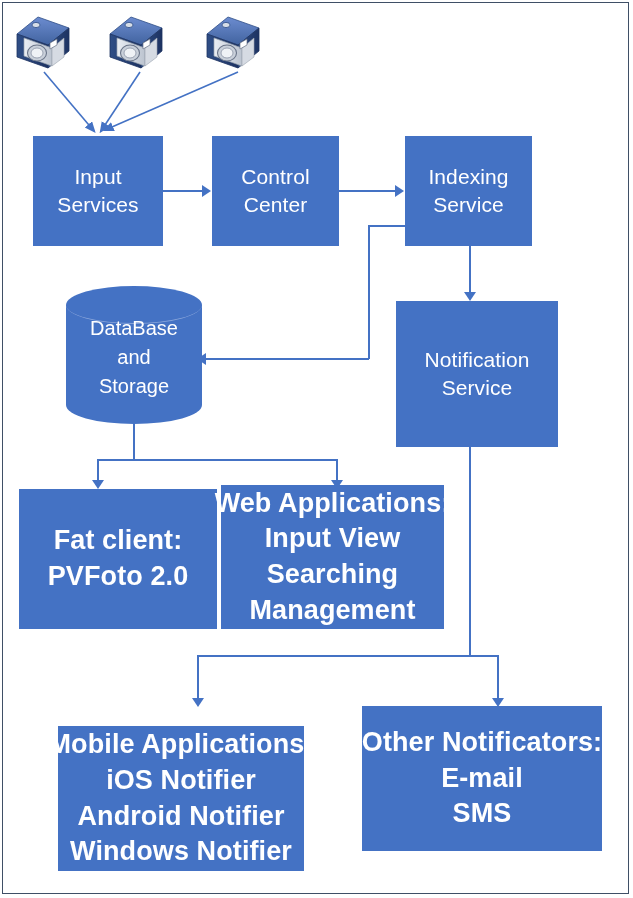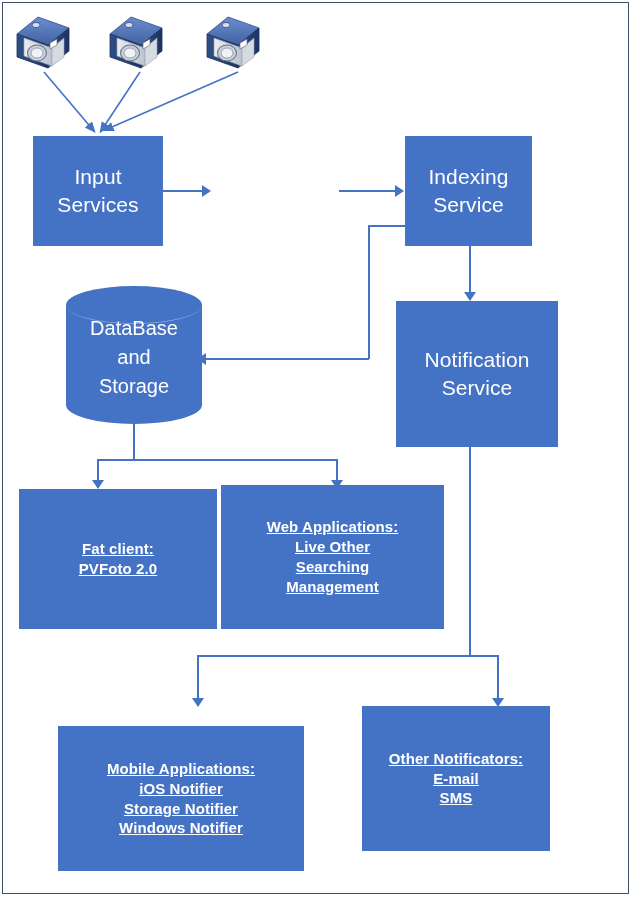--- a/index.html
+++ b/index.html
@@ -33,21 +33,21 @@
     flex-direction: column;
     align-items: center;
     justify-content: center;
     text-align: center;
     line-height: 1.32;
     box-sizing: border-box;
     letter-spacing: 0.1px;
   }
   .node .line { display: block; white-space: pre; }
   .node.sz-lg { font-size: 21px; }
-  .node.sz-md { font-size: 15px; text-decoration: underline; }
+  .node.sz-md { font-size: 27px; }
   .node.sz-bold { font-weight: bold; }
 
   
   .cylinder {
     position: absolute;
   }
   .cyl-body {
     position: absolute;
     left: 0; right: 0;
     background: #4472C4;
@@ -189,20 +189,24 @@
     <line x1="44" y1="72" x2="94" y2="131" stroke="#4472C4" stroke-width="1.6" marker-end="url(#ah)"></line>
     <line x1="140" y1="72" x2="101" y2="131" stroke="#4472C4" stroke-width="1.6" marker-end="url(#ah)"></line>
     <line x1="238" y1="72" x2="105" y2="130" stroke="#4472C4" stroke-width="1.6" marker-end="url(#ah)"></line>
   </svg>
 
   <div class="node sz-lg" style="left:33px; top:136px; width:130px; height:110px;">
     <span class="line">Input</span>
     <span class="line">Services</span>
   </div>
 
+  <div class="node sz-lg" style="left:212px; top:136px; width:127px; height:110px;">
+    <span class="line">Control</span>
+    <span class="line">Center</span>
+  </div>
 
   <div class="node sz-lg" style="left:405px; top:136px; width:127px; height:110px;">
     <span class="line">Indexing</span>
     <span class="line">Service</span>
   </div>
 
   <div class="h-line" style="left:163px; top:190px; width:40px;"></div>
   <div class="arrow right" style="left:202px; top:185px;"></div>
 
   <div class="h-line" style="left:339px; top:190px; width:57px;"></div>
@@ -239,38 +243,38 @@
   <div class="v-line" style="left:336px; top:459px; height:23px;"></div>
   <div class="arrow down" style="left:331px; top:480px;"></div>
 
   <div class="node sz-md sz-bold" style="left:19px; top:489px; width:198px; height:140px;">
     <span class="line">Fat client:</span>
     <span class="line">PVFoto 2.0</span>
   </div>
 
   <div class="node sz-md sz-bold" style="left:221px; top:485px; width:223px; height:144px;">
     <span class="line">Web Applications:</span>
-    <span class="line">Live Other</span>
+    <span class="line">Input View</span>
     <span class="line">Searching</span>
     <span class="line">Management</span>
   </div>
 
   <div class="v-line" style="left:469px; top:447px; height:209px;"></div>
   <div class="h-line" style="left:197px; top:655px; width:301px;"></div>
   <div class="v-line" style="left:197px; top:655px; height:45px;"></div>
   <div class="arrow down" style="left:192px; top:698px;"></div>
   <div class="v-line" style="left:497px; top:655px; height:45px;"></div>
   <div class="arrow down" style="left:492px; top:698px;"></div>
 
   <div class="node sz-md sz-bold" style="left:58px; top:726px; width:246px; height:145px;">
     <span class="line">Mobile Applications:</span>
     <span class="line">iOS Notifier</span>
-    <span class="line">Storage Notifier</span>
+    <span class="line">Android Notifier</span>
     <span class="line">Windows Notifier</span>
   </div>
 
-  <div class="node sz-md sz-bold" style="left:362px; top:706px; width:188px; height:145px;">
+  <div class="node sz-md sz-bold" style="left:362px; top:706px; width:240px; height:145px;">
     <span class="line">Other Notificators:</span>
     <span class="line">E-mail</span>
     <span class="line">SMS</span>
   </div>
 
 </div>
 
 </body></html>

